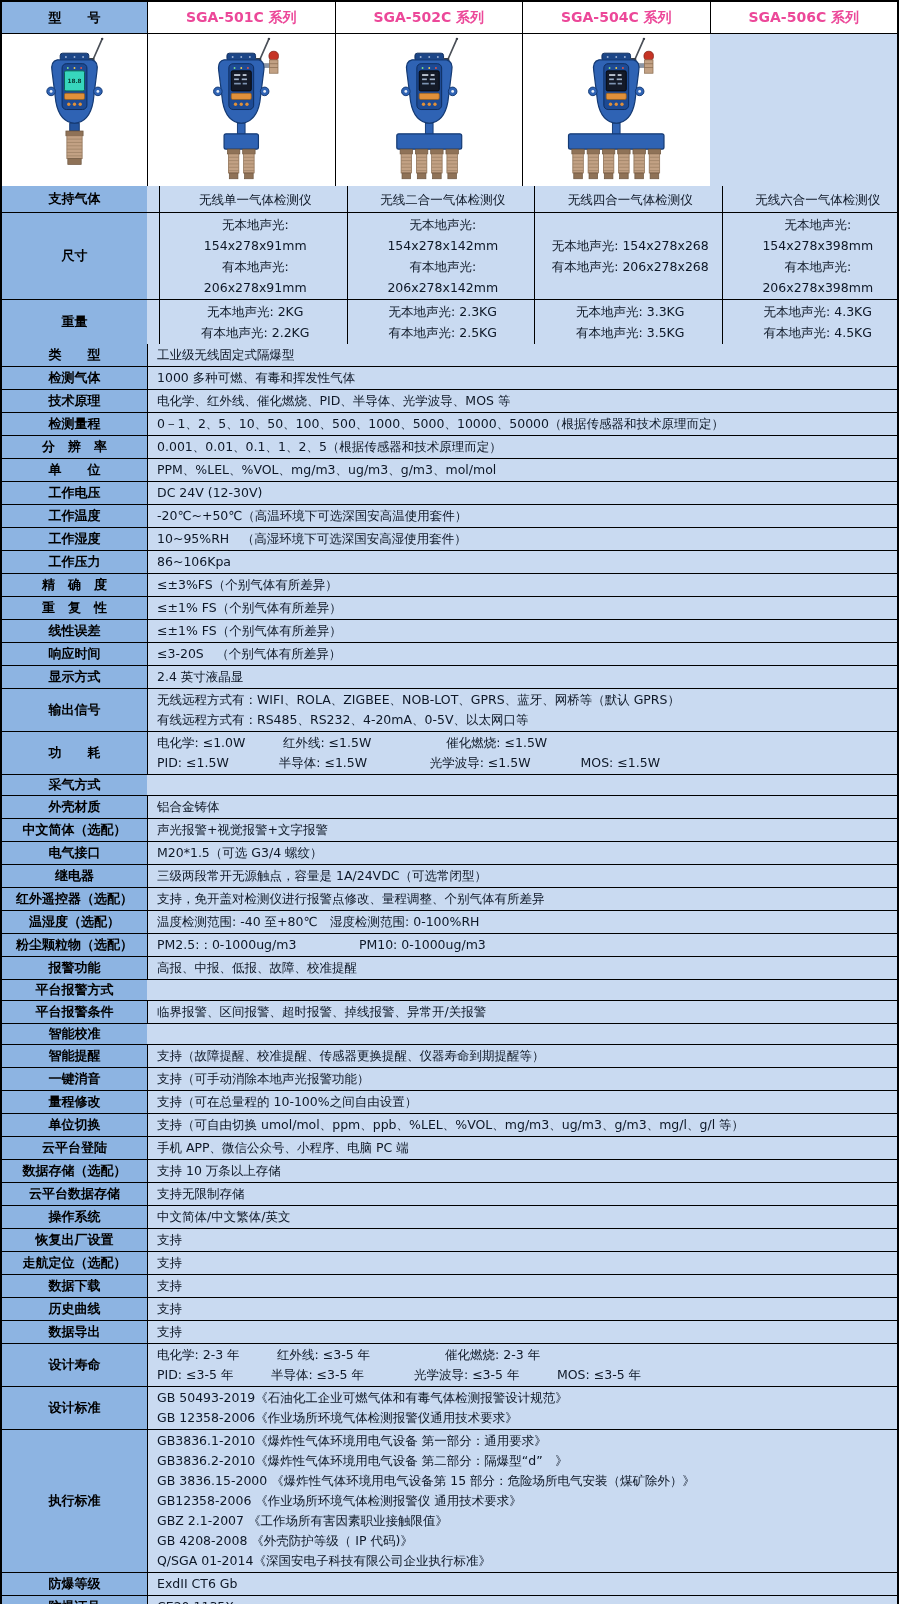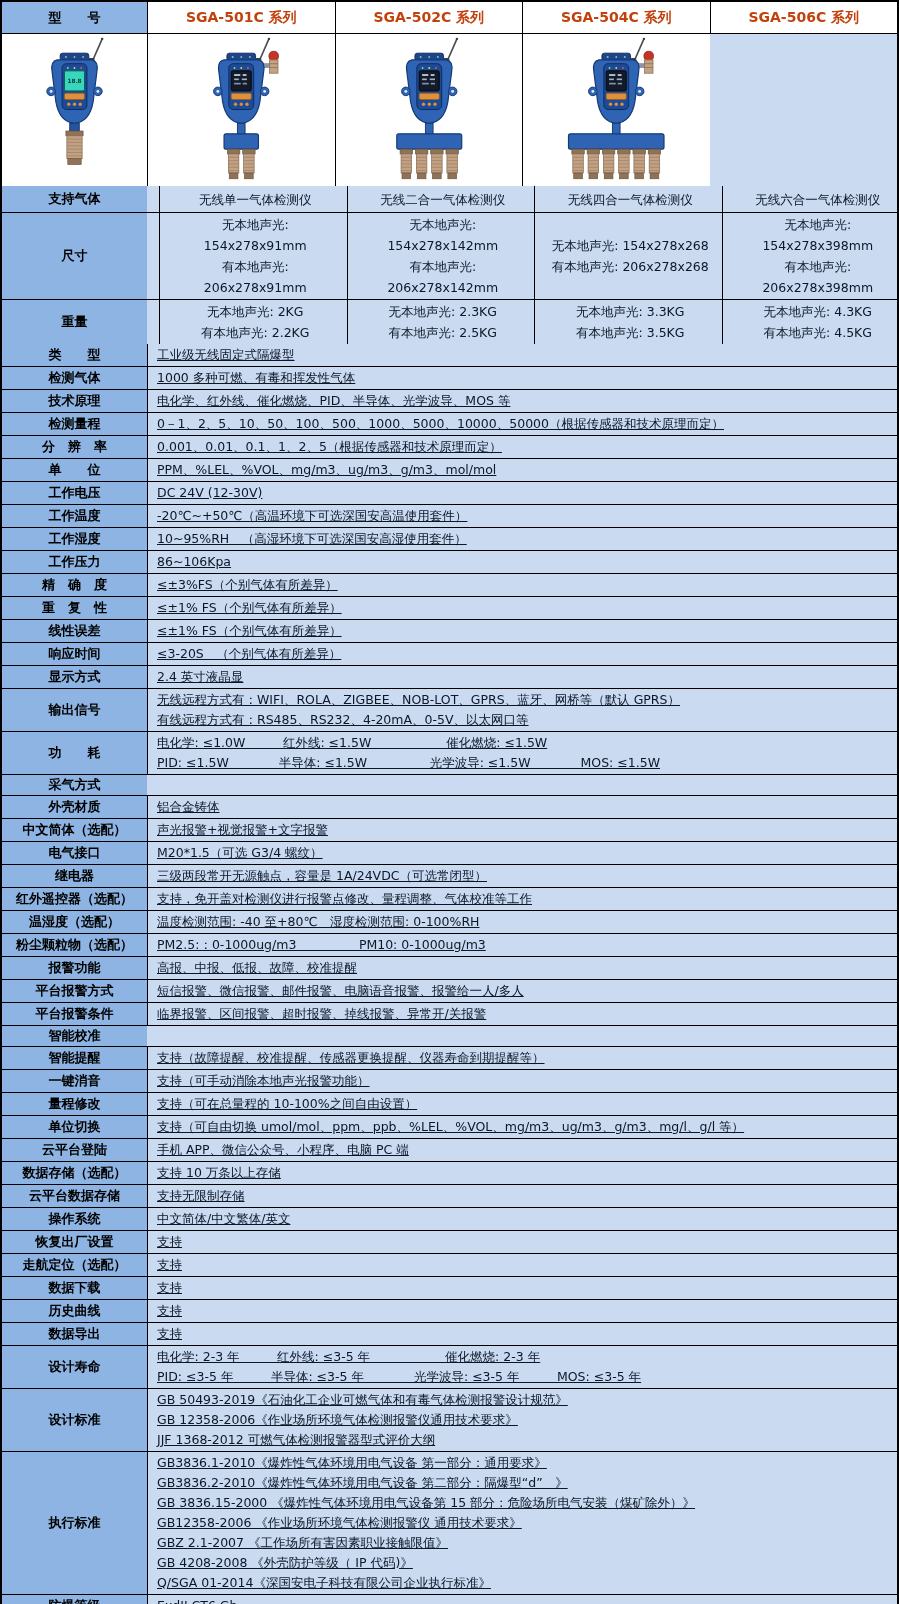--- a/index.html
+++ b/index.html
@@ -43,38 +43,38 @@
     flex-direction: column;
     justify-content: center;
     white-space: pre-wrap;
   }
   .cell.value .line { line-height: 20px; }
   .head .cell { height: 31px; display: flex; align-items: center; justify-content: center; }
   .head .model {
     background: #ffffff;
     font-weight: bold;
     font-size: 14px;
-    color: #c2410c;
+    color: #ec4899;
   }
   .imgs .cell.imgcell {
     background: #ffffff;
     height: 152px;
     display: flex;
     align-items: center;
     justify-content: center;
   }
   .compare .cell.value {
     align-items: center;
     padding-left: 16px;
     text-align: center;
     margin-left: 12px;
   }
   .compare .cell.value .line { line-height: 21px; }
   .compare .cell.value.single { min-height: 26px; }
-  .spec .cell.value { min-height: 21px; text-decoration: underline; }
+  .spec .cell.value { min-height: 21px; }
 </style>
 </head>
 <body>
 
 <div class="sheet">
 
   <div class="row head">
     <div class="cell label">型　　号</div>
     <div class="cell model">SGA-501C 系列</div>
     <div class="cell model">SGA-502C 系列</div>
@@ -432,37 +432,36 @@
       <div class="row span spec">
         <div class="cell label">电气接口</div>
         <div class="cell value"><div class="line">M20*1.5（可选 G3/4 螺纹）</div></div>
       </div>
       <div class="row span spec">
         <div class="cell label">继电器</div>
         <div class="cell value"><div class="line">三级两段常开无源触点，容量是 1A/24VDC（可选常闭型）</div></div>
       </div>
       <div class="row span spec">
         <div class="cell label">红外遥控器（选配）</div>
-        <div class="cell value"><div class="line">支持，免开盖对检测仪进行报警点修改、量程调整、气体校准等工作</div></div>
+        <div class="cell value"><div class="line">支持，免开盖对检测仪进行报警点修改、量程调整、个别气体有所差异</div></div>
       </div>
       <div class="row span spec">
         <div class="cell label">温湿度（选配）</div>
         <div class="cell value"><div class="line">温度检测范围: -40 至+80℃　湿度检测范围: 0-100%RH</div></div>
       </div>
       <div class="row span spec">
         <div class="cell label">粉尘颗粒物（选配）</div>
         <div class="cell value"><div class="line">PM2.5:：0-1000ug/m3　　　　　PM10: 0-1000ug/m3</div></div>
       </div>
       <div class="row span spec">
         <div class="cell label">报警功能</div>
         <div class="cell value"><div class="line">高报、中报、低报、故障、校准提醒</div></div>
       </div>
       <div class="row span spec">
         <div class="cell label">平台报警方式</div>
-        <div class="cell value"><div class="line">短信报警、微信报警、邮件报警、电脑语音报警、报警给一人/多人</div></div>
       </div>
       <div class="row span spec">
         <div class="cell label">平台报警条件</div>
         <div class="cell value"><div class="line">临界报警、区间报警、超时报警、掉线报警、异常开/关报警</div></div>
       </div>
       <div class="row span spec">
         <div class="cell label">智能校准</div>
       </div>
       <div class="row span spec">
         <div class="cell label">智能提醒</div>
@@ -515,21 +514,21 @@
       <div class="row span spec">
         <div class="cell label">数据导出</div>
         <div class="cell value"><div class="line">支持</div></div>
       </div>
       <div class="row span spec">
         <div class="cell label">设计寿命</div>
         <div class="cell value"><div class="line">电化学: 2-3 年　　　红外线: ≤3-5 年　　　　　　催化燃烧: 2-3 年</div><div class="line">PID: ≤3-5 年　　　半导体: ≤3-5 年　　　　光学波导: ≤3-5 年　　　MOS: ≤3-5 年</div></div>
       </div>
       <div class="row span spec">
         <div class="cell label">设计标准</div>
-        <div class="cell value"><div class="line">GB 50493-2019《石油化工企业可燃气体和有毒气体检测报警设计规范》</div><div class="line">GB 12358-2006《作业场所环境气体检测报警仪通用技术要求》</div><div class="line">JJF 1368-2012 可燃气体检测报警器型式评价大纲</div></div>
+        <div class="cell value"><div class="line">GB 50493-2019《石油化工企业可燃气体和有毒气体检测报警设计规范》</div><div class="line">GB 12358-2006《作业场所环境气体检测报警仪通用技术要求》</div></div>
       </div>
       <div class="row span spec">
         <div class="cell label">执行标准</div>
         <div class="cell value"><div class="line">GB3836.1-2010《爆炸性气体环境用电气设备 第一部分：通用要求》</div><div class="line">GB3836.2-2010《爆炸性气体环境用电气设备 第二部分：隔爆型“d”　》</div><div class="line">GB 3836.15-2000 《爆炸性气体环境用电气设备第 15 部分：危险场所电气安装（煤矿除外）》</div><div class="line">GB12358-2006 《作业场所环境气体检测报警仪 通用技术要求》</div><div class="line">GBZ 2.1-2007 《工作场所有害因素职业接触限值》</div><div class="line">GB 4208-2008 《外壳防护等级（ IP 代码)》</div><div class="line">Q/SGA 01-2014《深国安电子科技有限公司企业执行标准》</div></div>
       </div>
       <div class="row span spec">
         <div class="cell label">防爆等级</div>
         <div class="cell value"><div class="line">ExdII CT6 Gb</div></div>
       </div>
       <div class="row span spec">

